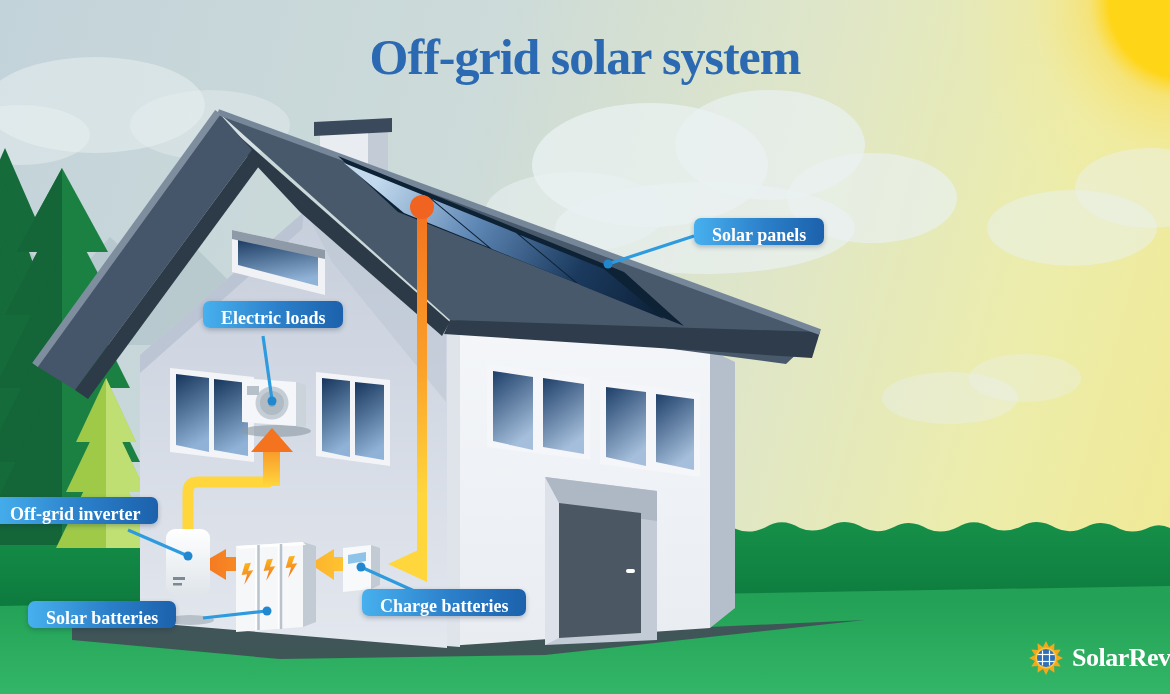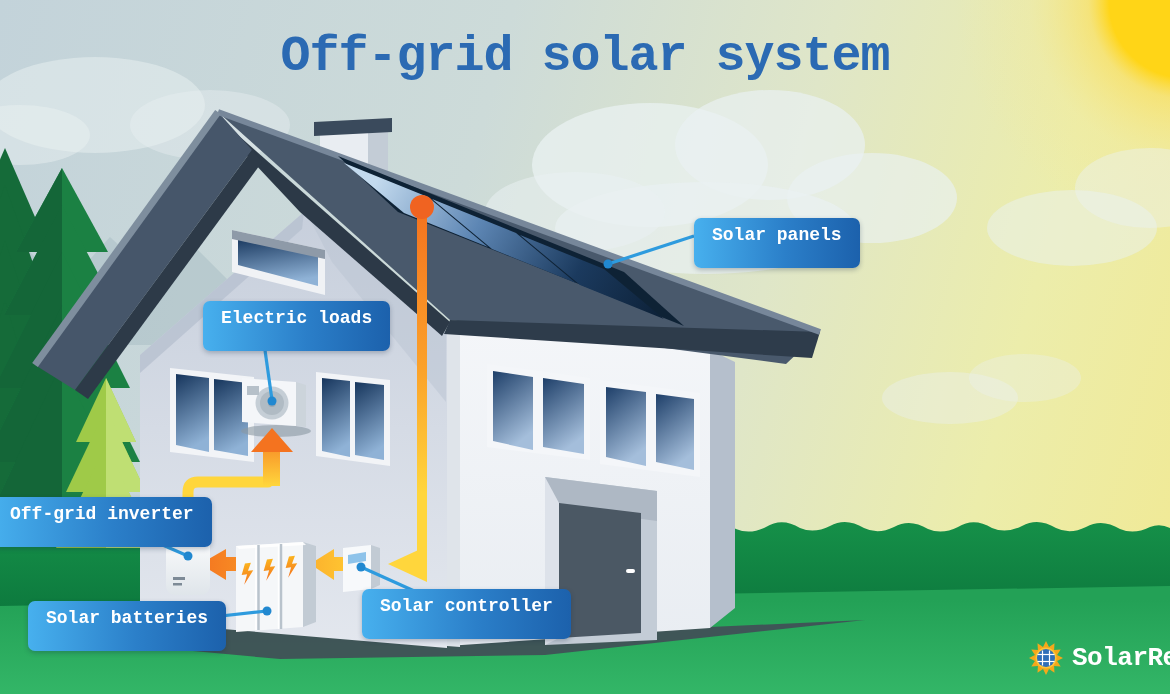--- a/index.html
+++ b/index.html
@@ -1,27 +1,27 @@
 <!DOCTYPE html>
 <html><head>
 <meta charset="utf-8">
 <style>
   html,body{margin:0;padding:0;}
   #stage{
     position:relative;width:1170px;height:694px;overflow:hidden;
-    font-family:Liberation Mono, monospace;
+    font-family:Liberation Serif, serif;
     background:linear-gradient(105deg,#c3d3da 0%,#cddbd9 38%,#dfe6c8 62%,#ecedab 82%,#f1e993 100%);
   }
   #scene{position:absolute;left:0;top:0;}
   .title{
     position:absolute;left:0;right:0;top:28px;text-align:center;
     font-size:50px;font-weight:bold;letter-spacing:-1px;color:#2b6ab3;
   }
   .lbl{
-    position:absolute;height:50px;line-height:34px;padding:0 18px;
+    position:absolute;height:27px;line-height:34px;padding:0 18px;
     background:linear-gradient(90deg,#47b0ee 0%,#2b7fc9 55%,#1c61ac 100%);
     color:#ffffff;font-size:18px;font-weight:bold;border-radius:7px;
     box-shadow:0 2px 5px rgba(20,40,70,.28);white-space:nowrap;
   }
   #lbl-solar-panels{left:694px;top:218px;}
   #lbl-electric-loads{left:179px;top:301px;margin-left:24px;}
   #lbl-off-grid-inverter{left:-8px;top:497px;}
   #lbl-solar-batteries{left:28px;top:601px;}
   #lbl-charge-controller{left:362px;top:589px;}
   .logo{
@@ -304,21 +304,21 @@
     <circle cx="361" cy="567" r="4.5"></circle>
   </g>
 </svg>
 
 <div class="title">Off-grid solar system</div>
 
 <div class="lbl" id="lbl-solar-panels">Solar panels</div>
 <div class="lbl" id="lbl-electric-loads">Electric loads</div>
 <div class="lbl" id="lbl-off-grid-inverter">Off-grid inverter</div>
 <div class="lbl" id="lbl-solar-batteries">Solar batteries</div>
-<div class="lbl" id="lbl-charge-controller">Solar controller</div>
+<div class="lbl" id="lbl-charge-controller">Charge batteries</div>
 
 <div class="logo">
   <svg width="36" height="36" viewBox="0 0 36 36">
     <polygon fill="#f4a81b" points="35,18 29.1,21 32.7,26.5 26.1,26.1 26.5,32.7 21,29.1 18,35 15,29.1 9.5,32.7 9.9,26.1 3.3,26.5 6.9,21 1,18 6.9,15 3.3,9.5 9.9,9.9 9.5,3.3 15,6.9 18,1 21,6.9 26.5,3.3 26.1,9.9 32.7,9.5 29.1,15"></polygon>
     <circle cx="18" cy="18" r="10.5" fill="#fcc63a"></circle>
     <circle cx="18" cy="18" r="9" fill="#2f6fb8"></circle>
     <g stroke="#ffffff" stroke-width="1.2">
       <line x1="14.5" y1="10.5" x2="14.5" y2="25.5"></line>
       <line x1="21.5" y1="10.5" x2="21.5" y2="25.5"></line>
       <line x1="9.5" y1="14.5" x2="26.5" y2="14.5"></line>

